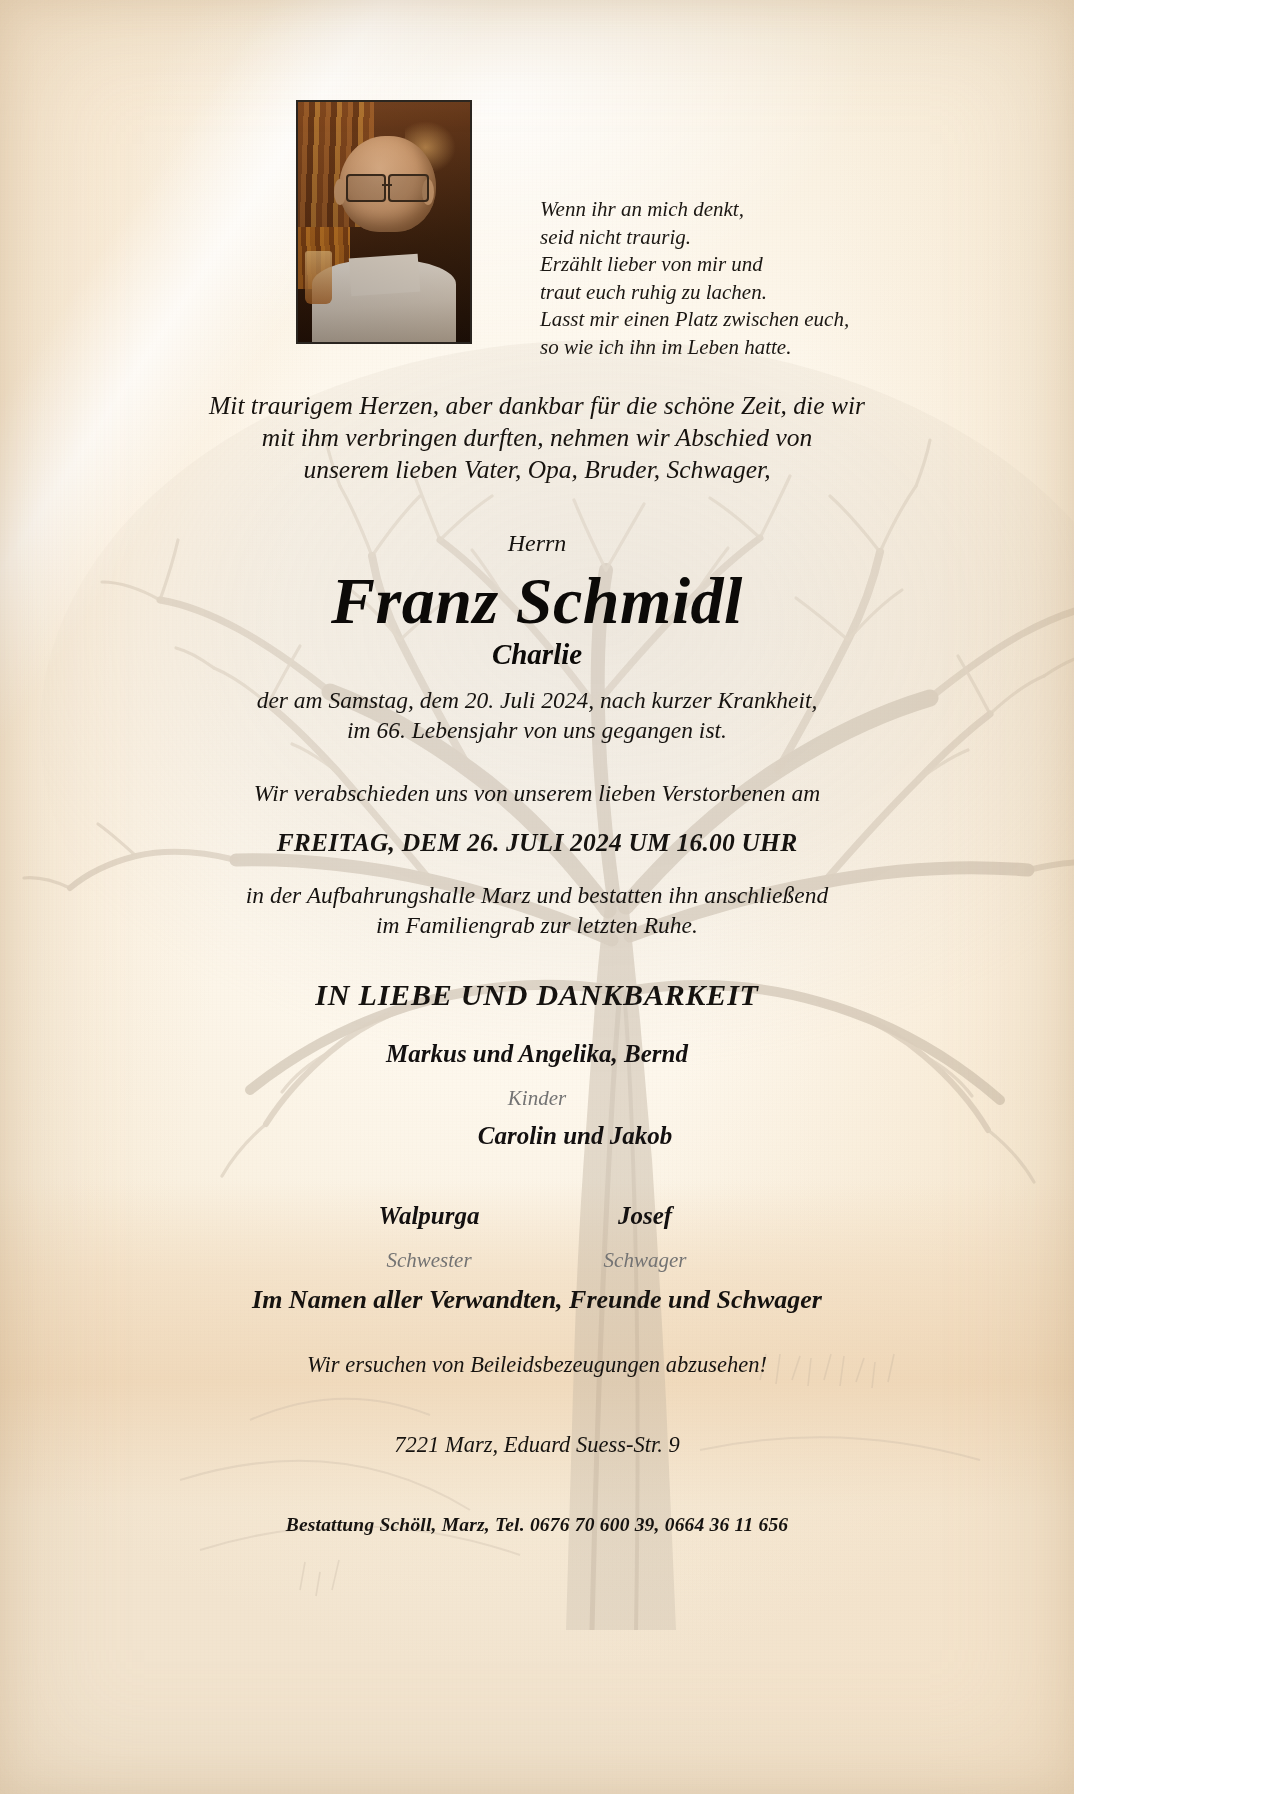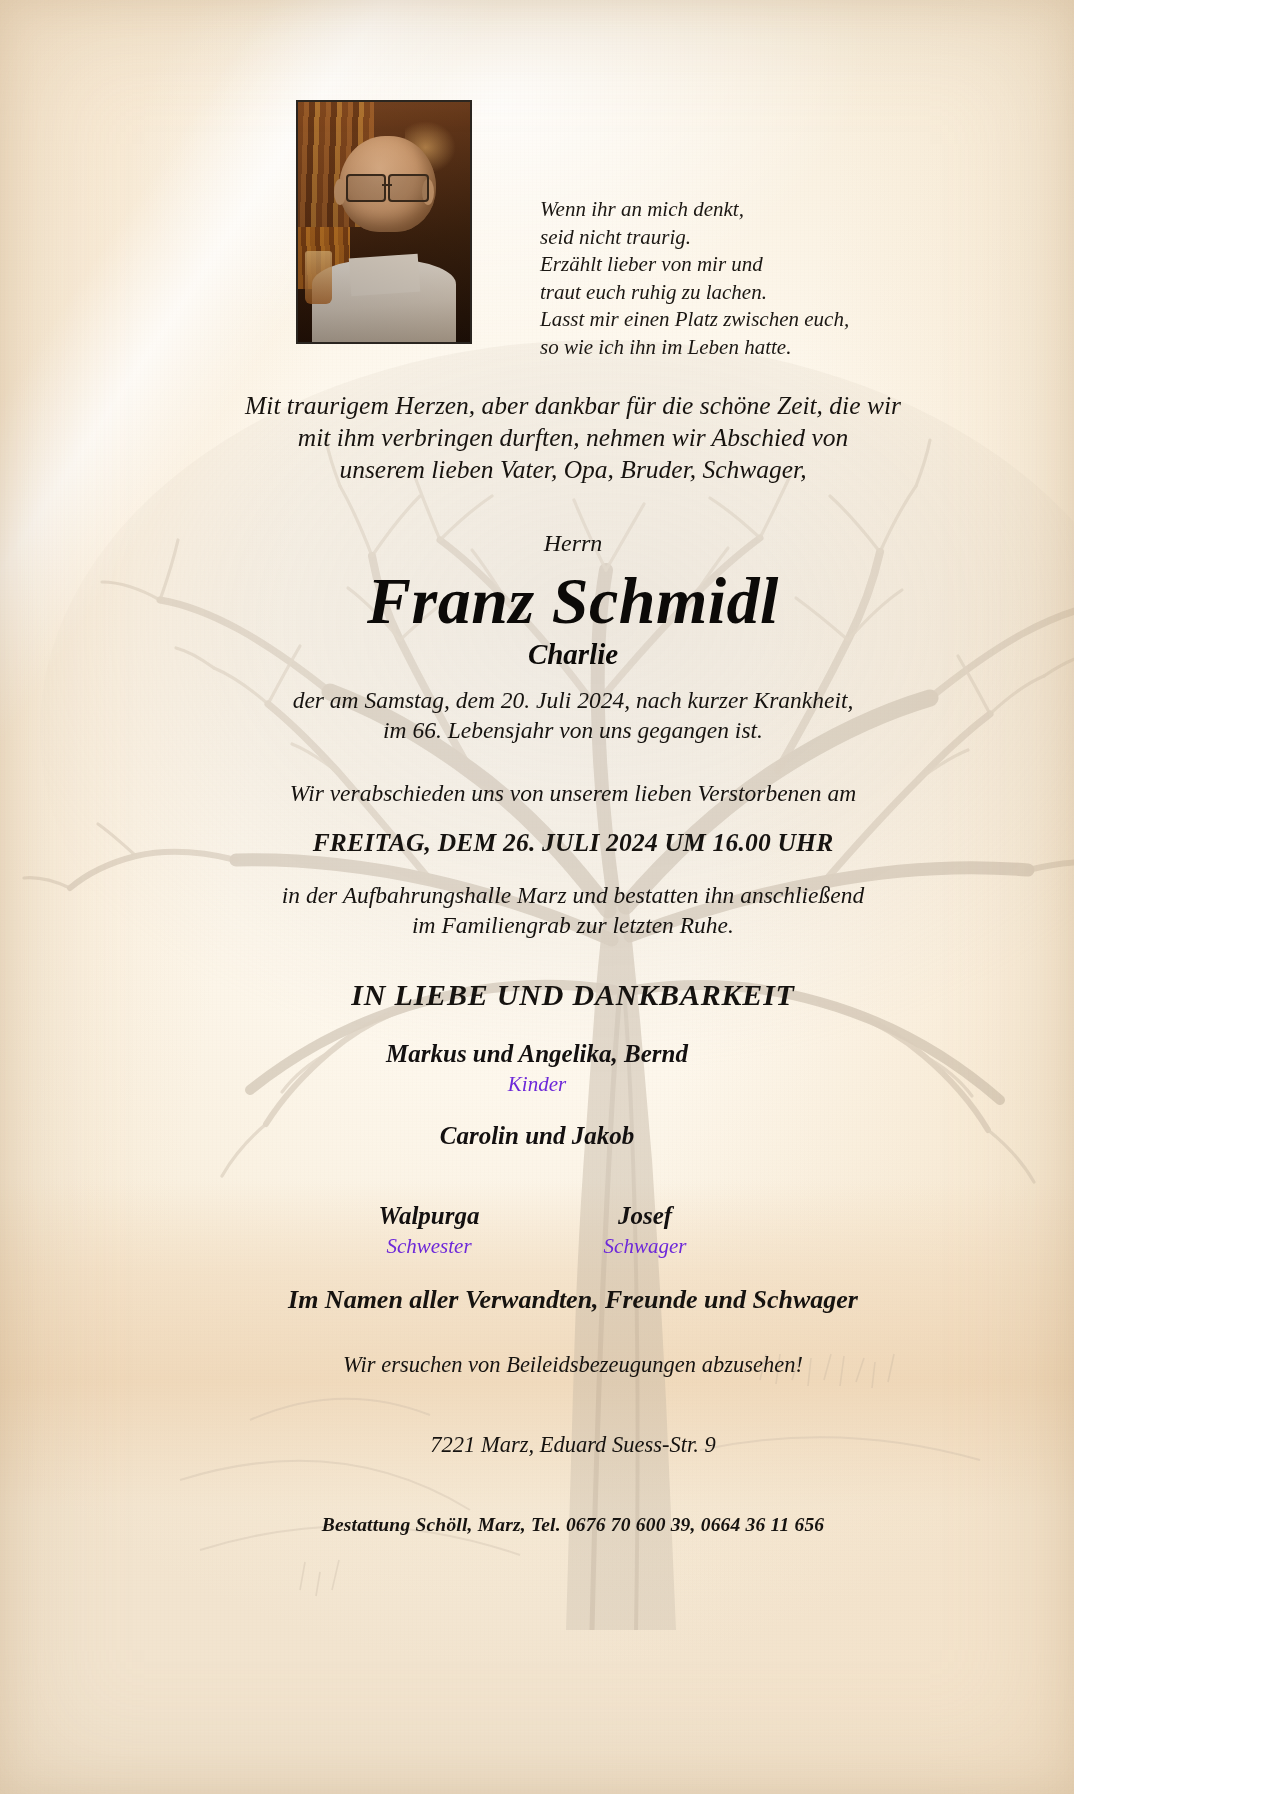--- a/index.html
+++ b/index.html
@@ -183,21 +183,21 @@
     width: 16%; height: 22%;
     background: linear-gradient(180deg, rgba(255,210,140,0.75), rgba(190,110,40,0.8));
     border-radius: 3px 3px 6px 6px;
   }
   .ph-tone {
     position: absolute; inset: 0;
     background: linear-gradient(200deg, rgba(255,180,90,0.12), rgba(20,10,5,0.35));
   }
 
   
-  .blk { position: absolute; width: 100%; text-align: center; color: #161310; padding-left: 36px; }
+  .blk { position: absolute; width: 100%; text-align: center; color: #161310; }
   .poem {
     left: 0;
     top: 196px;
     text-align: left;
     padding-left: 540px;
     font-style: italic;
     font-size: 21px;
     line-height: 27.5px;
     color: #1b1713;
   }
@@ -265,25 +265,25 @@
   .fam { position: absolute; width: 100%; text-align: center; }
   .fam-name {
     font-weight: bold;
     font-style: italic;
     font-size: 25px;
     color: #131010;
   }
   .fam-rel {
     font-style: italic;
     font-size: 21px;
-    color: #6d28d9;
-    margin-top: 4px;
+    color: #737373;
+    margin-top: 18px;
   }
   .fam1 { top: 1040px; }
-  .fam2 { top: 1122px; }
+  .fam2 { top: 1122px; padding-left: 38px; }
   .fam3 { top: 1202px; }
 
   .pair {
     display: flex;
     justify-content: center;
     gap: 66px;
   }
   .pair > div { min-width: 150px; }
 
   .allnames {

